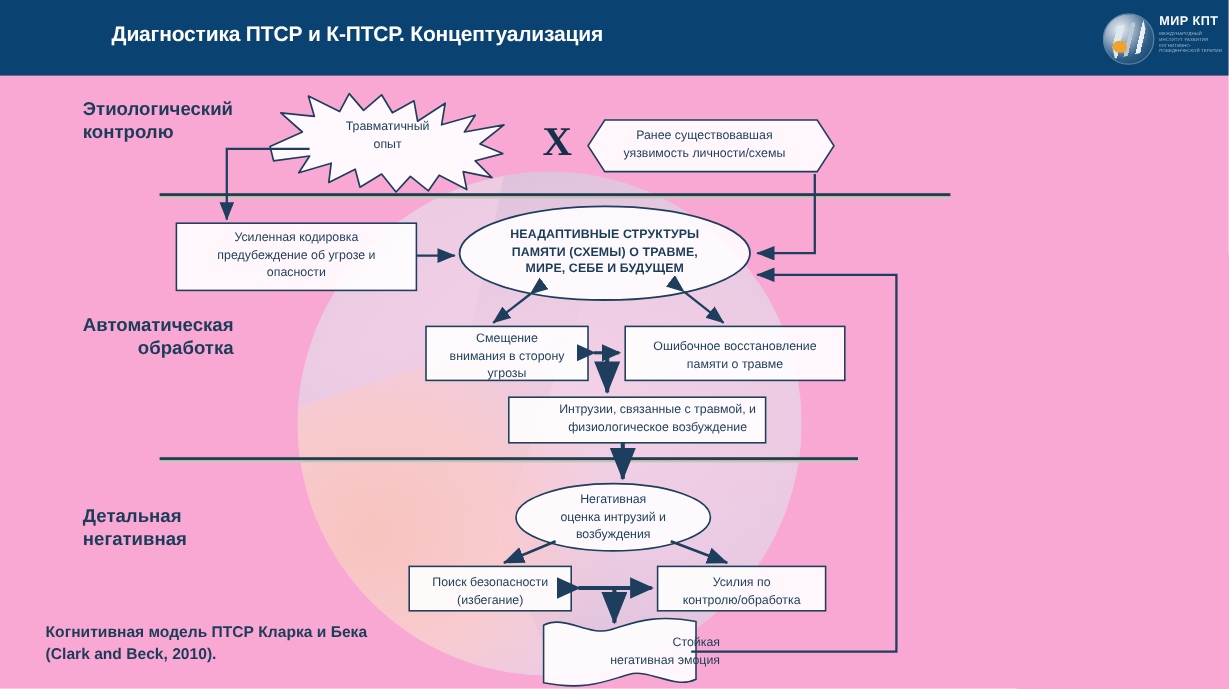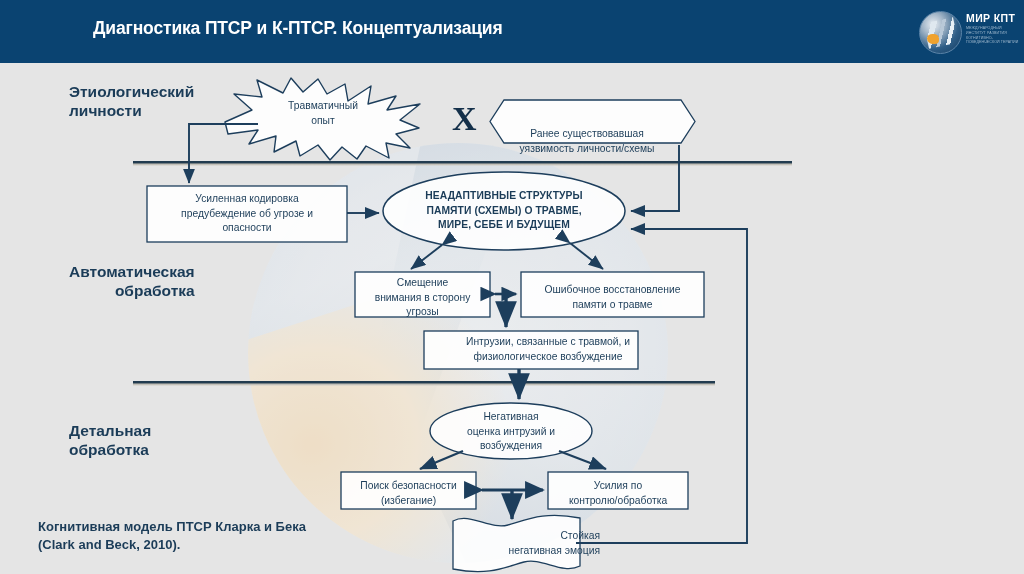--- a/index.html
+++ b/index.html
@@ -7,21 +7,21 @@
     padding: 0;
     background: #ffffff;
   }
   body {
     font-family: "Liberation Sans", sans-serif;
   }
   #slide {
     position: relative;
     width: 1024px;
     height: 574px;
-    background: #e5e5e5;
+    background: #f9a8d4;
     overflow: hidden;
   }
 
   
   #header {
     position: absolute;
     left: 0; top: 0;
     width: 1024px;
     height: 63px;
     background: #0a4371;
@@ -331,32 +331,32 @@
     <g>
       <line x1="512" y1="490" x2="512" y2="519" stroke="#1d3e5c" stroke-width="3.4" marker-end="url(#ah)"></line>
     </g>
 
     <g>
       <path d="M576,543 L747,543 L747,229 L631,229" fill="none" stroke="#1d3e5c" stroke-width="1.9" marker-end="url(#ah)"></path>
     </g>
   </svg>
 
   <div class="lvl-label" style="left:69px; top:82px;">Этиологический
-личности</div>
+контролю</div>
   <div class="lvl-label" style="left:69px; top:262px;text-align:right;">Автоматическая
 обработка</div>
   <div class="lvl-label" style="left:69px; top:421px;">Детальная
-обработка</div>
+негативная</div>
 
   <div class="node-text" style="left:250px; top:99px; width:146px;">Травматичный
 опыт</div>
 
   <div class="x-mark" style="left:452px; top:100px;">X</div>
 
-  <div class="node-text" style="left:494px; top:107px; width:186px;margin-top:20px;">Ранее существовавшая
+  <div class="node-text" style="left:494px; top:107px; width:186px;">Ранее существовавшая
 уязвимость личности/схемы</div>
 
   <div class="node-text caps" style="left:395px; top:189px; width:218px;">НЕАДАПТИВНЫЕ СТРУКТУРЫ
 ПАМЯТИ (СХЕМЫ) О ТРАВМЕ,
 МИРЕ, СЕБЕ И БУДУЩЕМ</div>
 
   <div class="node-text" style="left:149px; top:192px; width:196px;">Усиленная кодировка
 предубеждение об угрозе и
 опасности</div>
 

